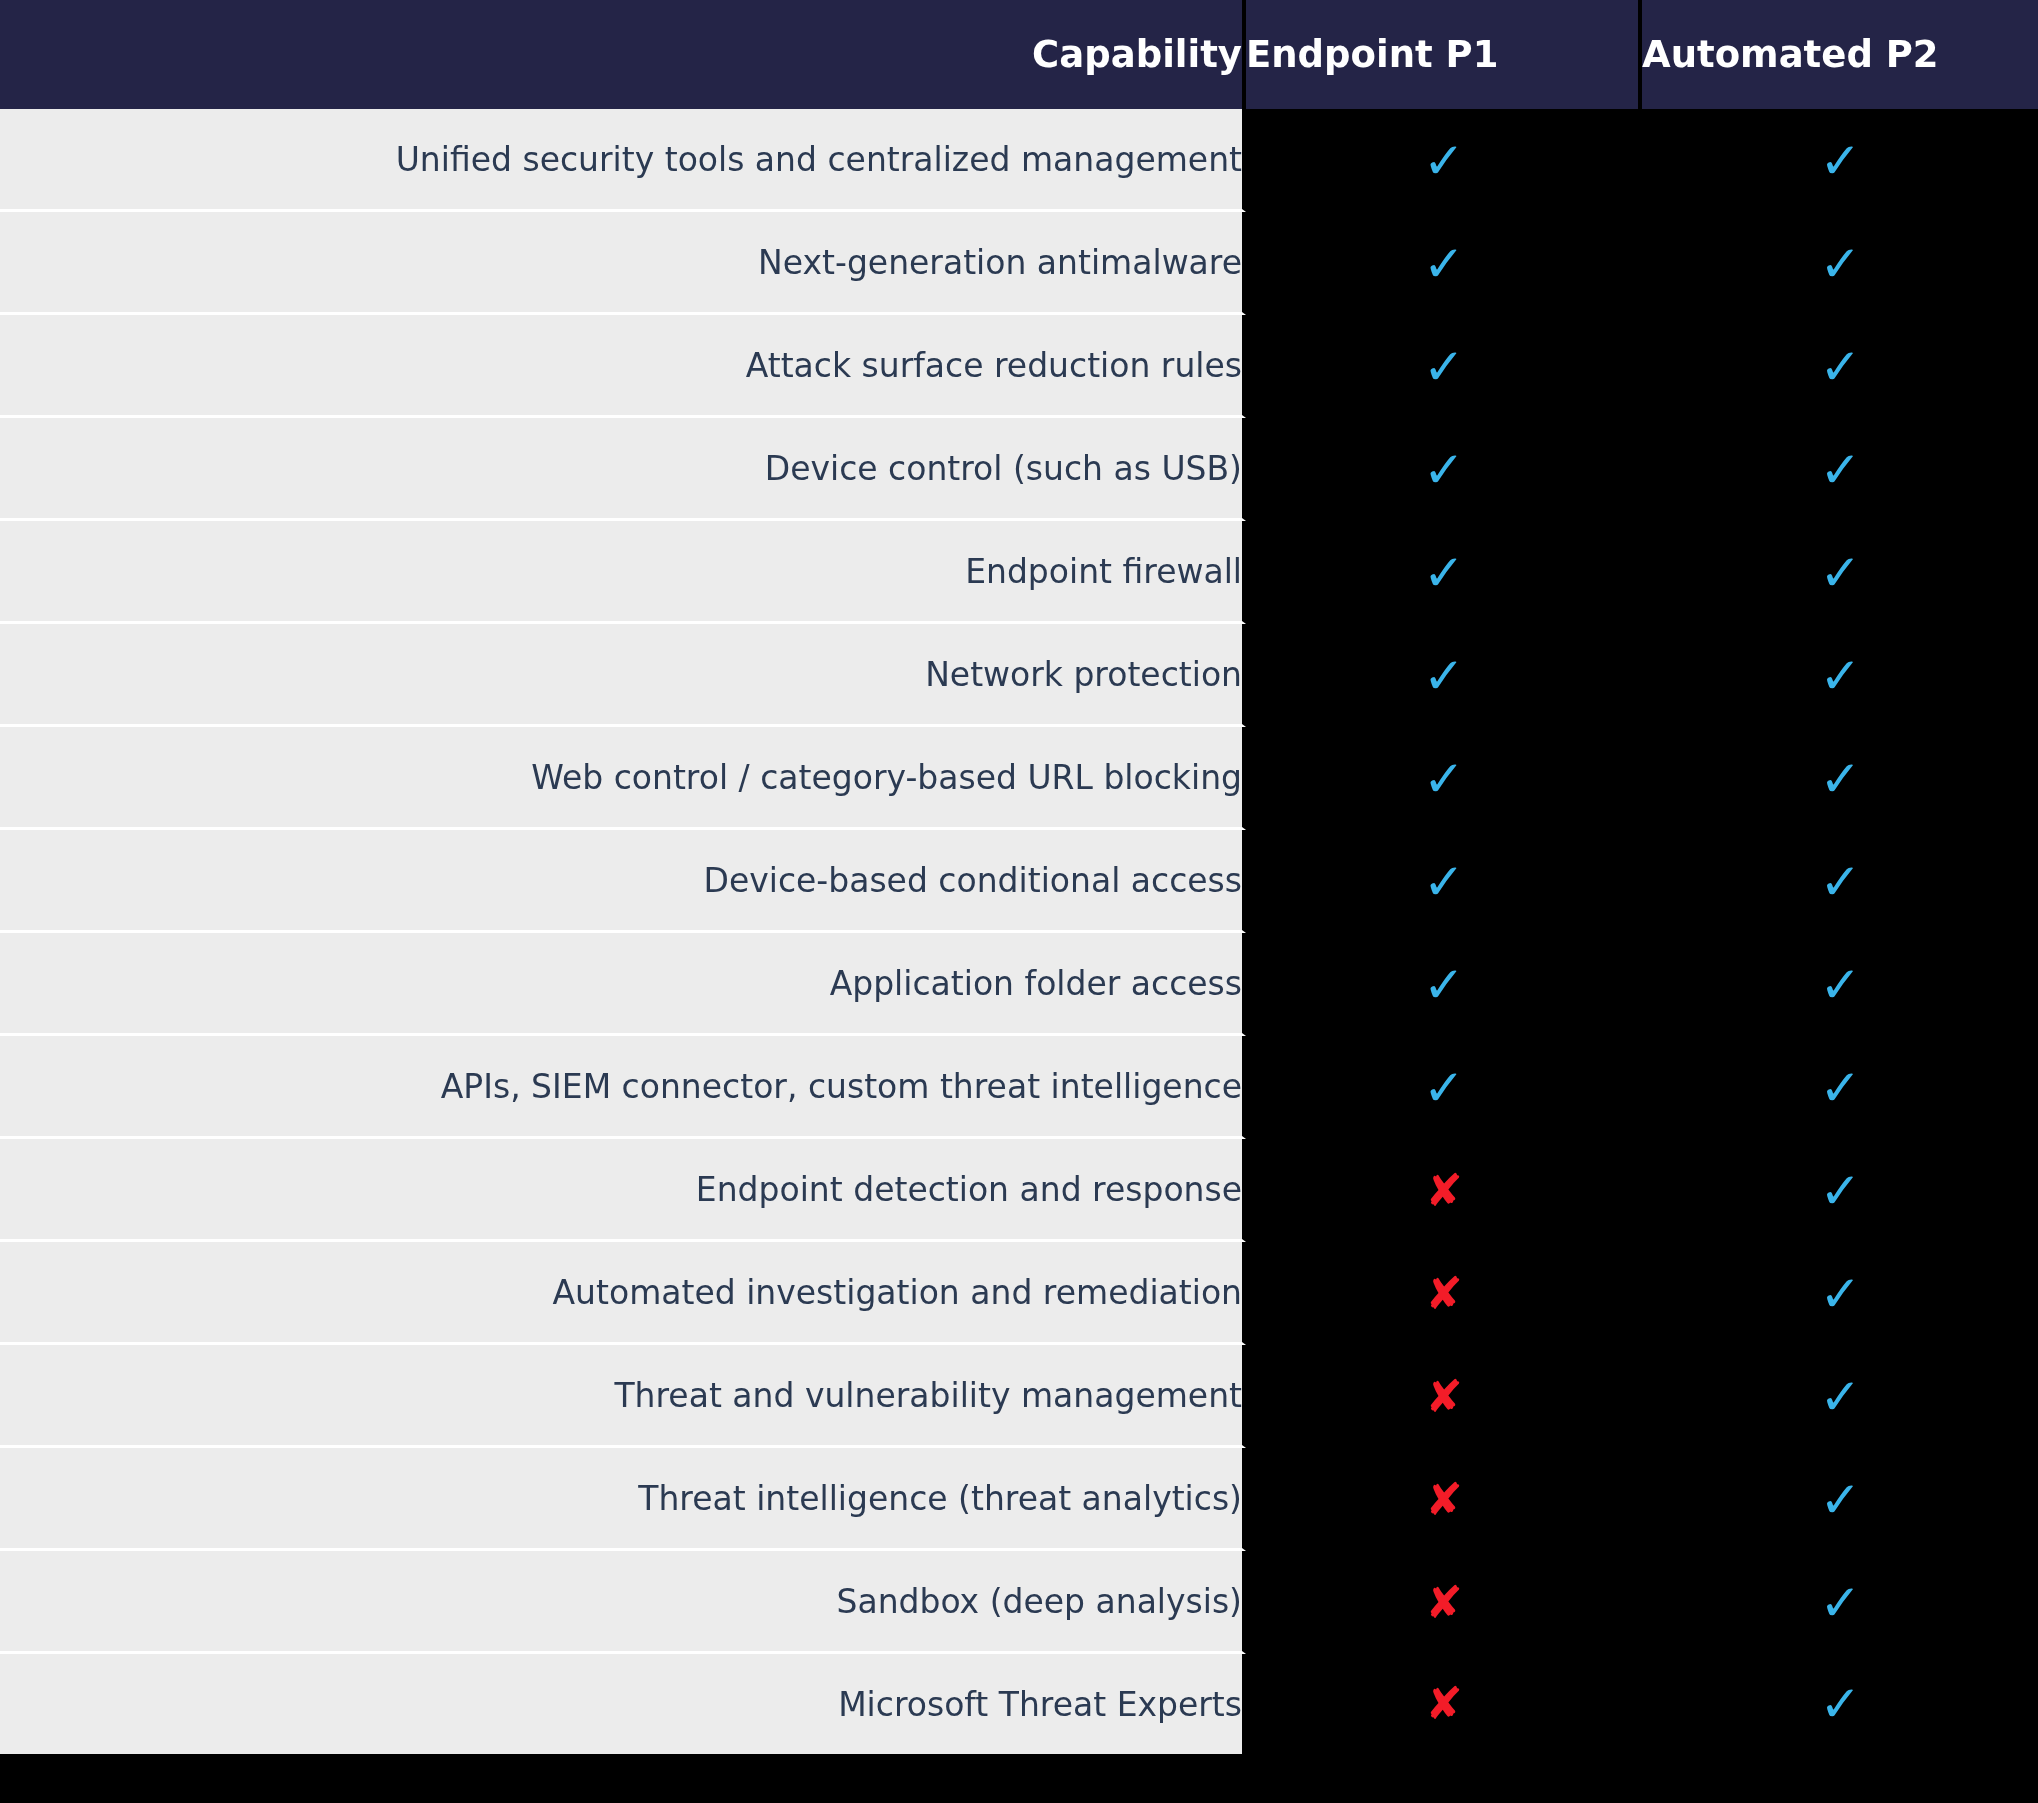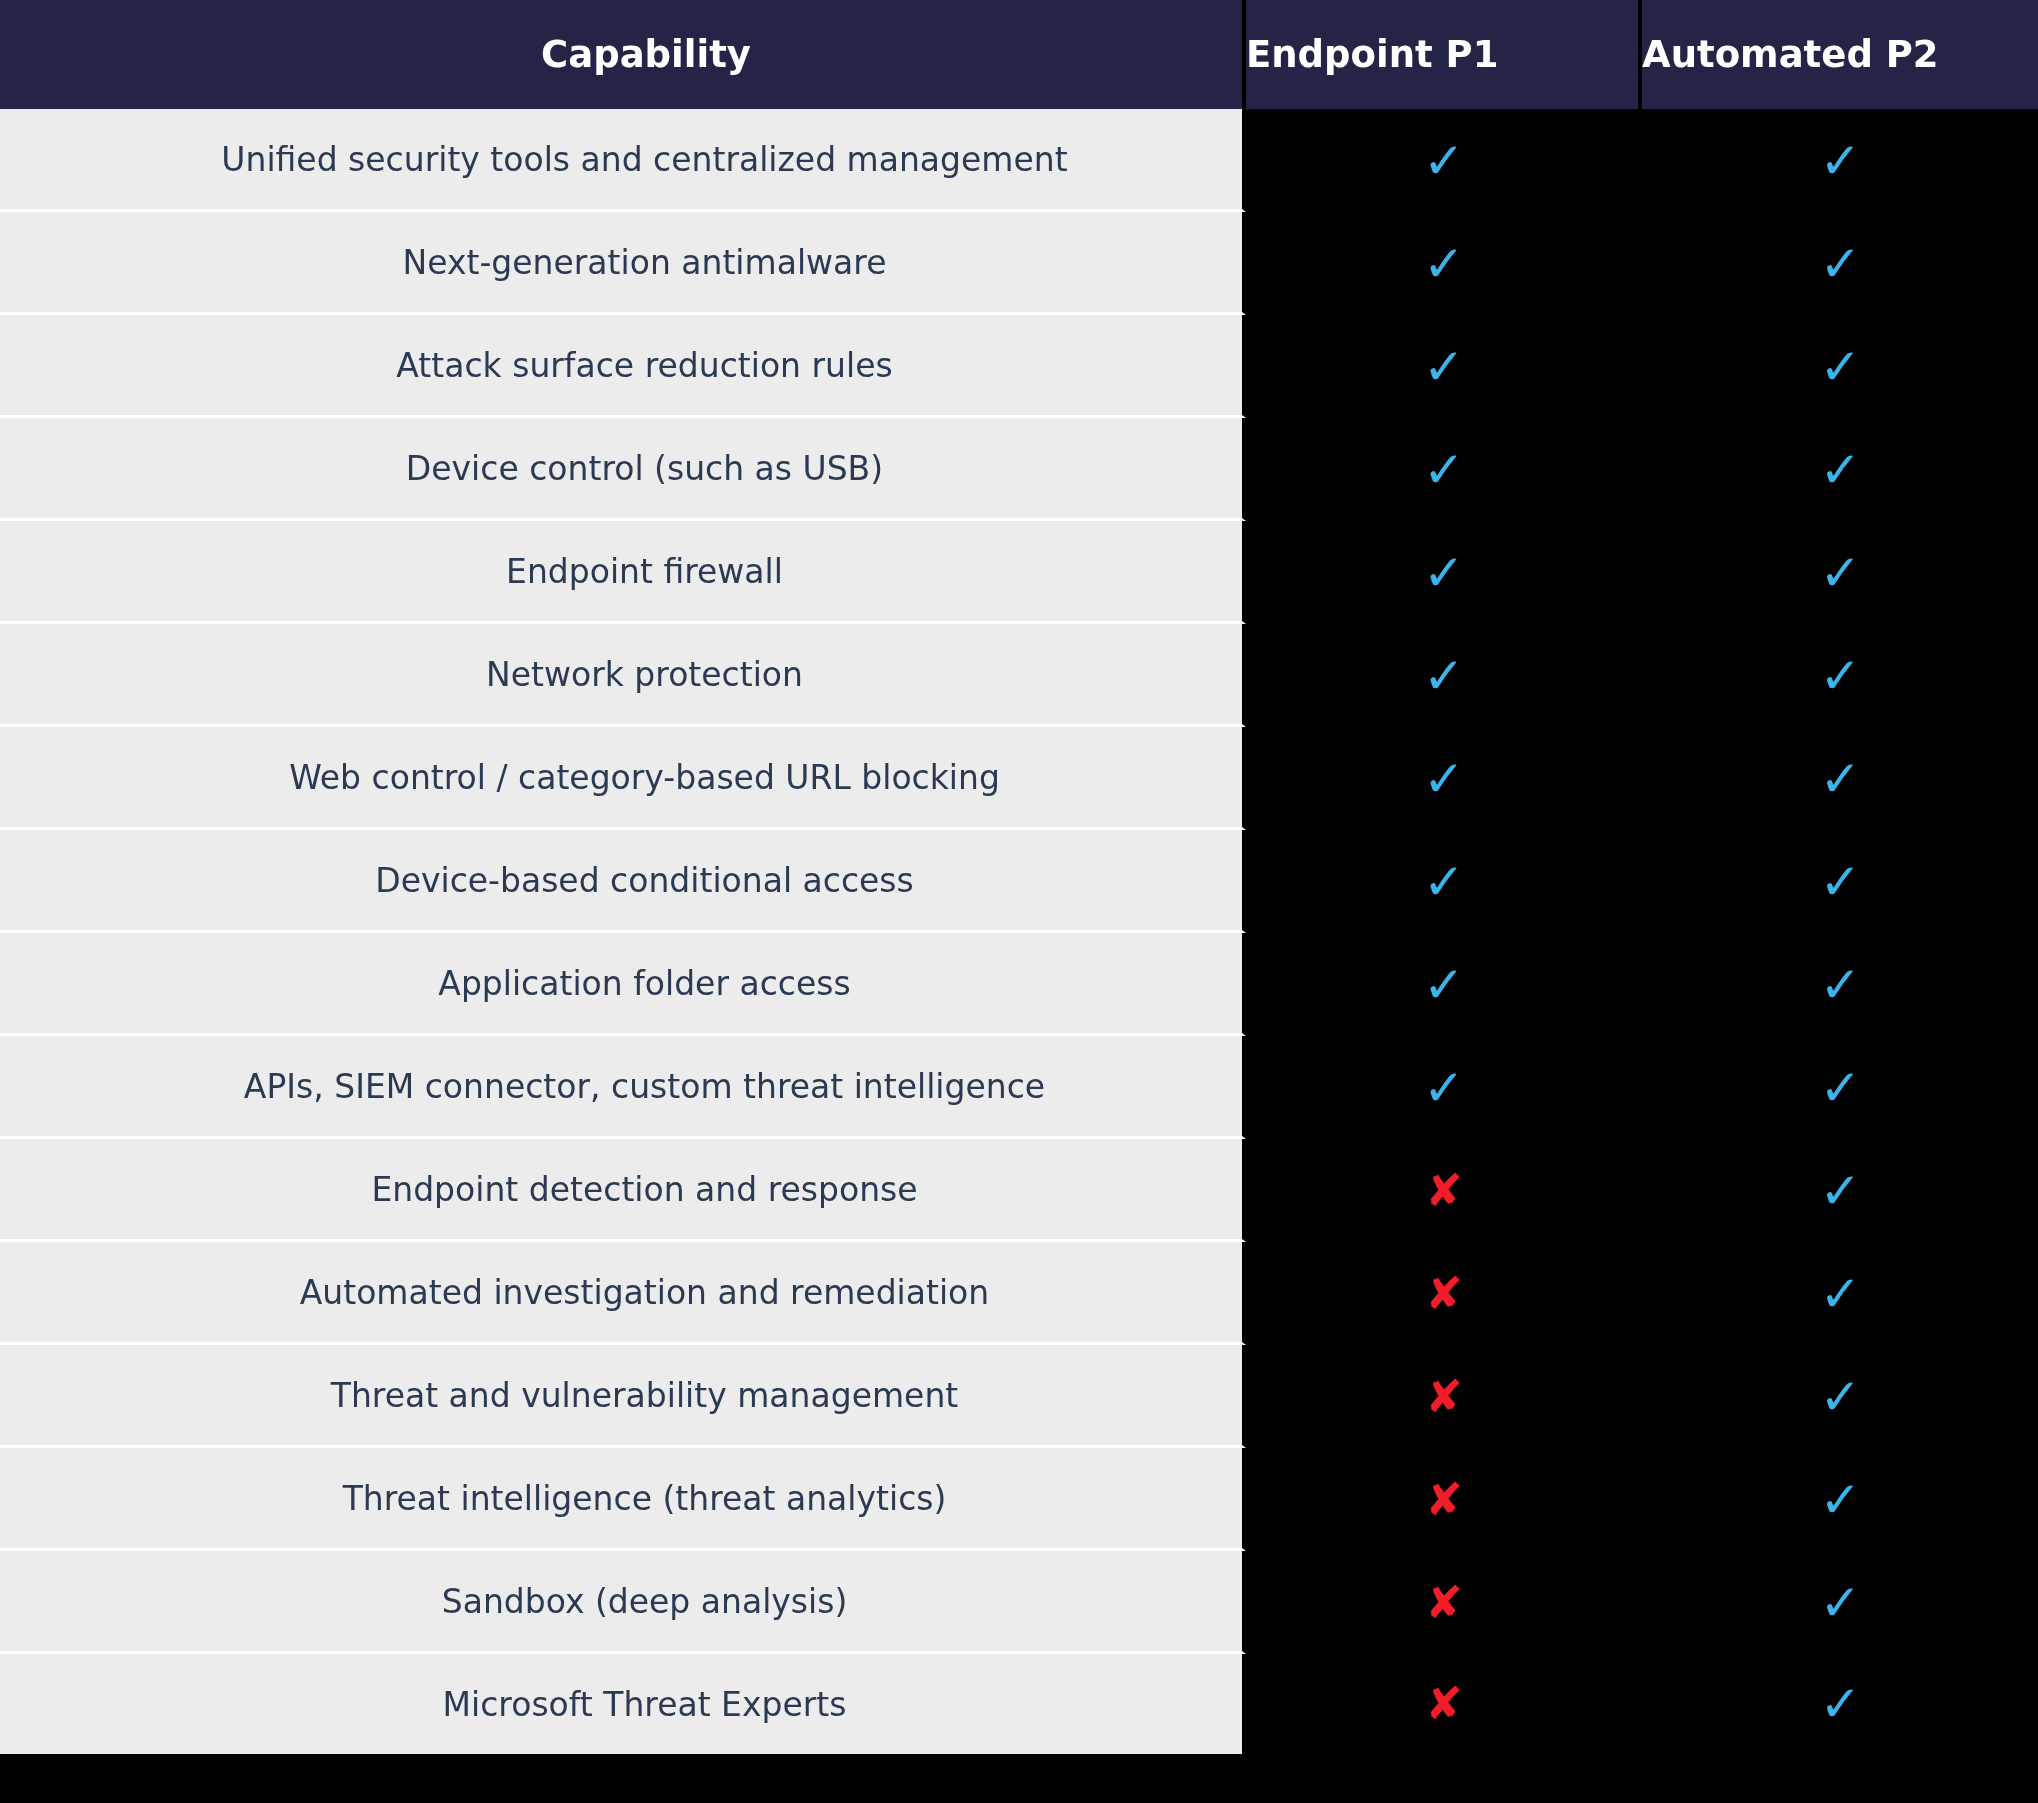--- a/index.html
+++ b/index.html
@@ -29,42 +29,42 @@
   thead th {
     background: #242447;
     color: #ffffff;
     font-size: 37px;
     font-weight: bold;
     height: 109px;
     padding: 0;
     vertical-align: middle;
   }
   thead th.cap-head {
-    text-align: center;
+    text-align: right;
     padding-left: 50px;
     border-right: 4.9px solid #000000;
   }
   thead th.plan-head {
     text-align: left;
     border-right: 4.9px solid #000000;
   }
   thead th.plan-head.last {
     border-right: none;
   }
 
   tbody td {
     height: 100px;
     padding: 0;
     vertical-align: middle;
     font-size: 33px;
   }
   tbody td.cap-cell {
     background: #ececec;
     color: #2b3a52;
-    text-align: center;
+    text-align: right;
     padding-left: 47px;
     border-bottom: 3.9px solid #ffffff;
     border-right: 4.9px solid #000000;
   }
   tbody tr:last-child td.cap-cell {
     border-bottom: none;
   }
   tbody td.mark-cell {
     background: #000000;
     text-align: center;

